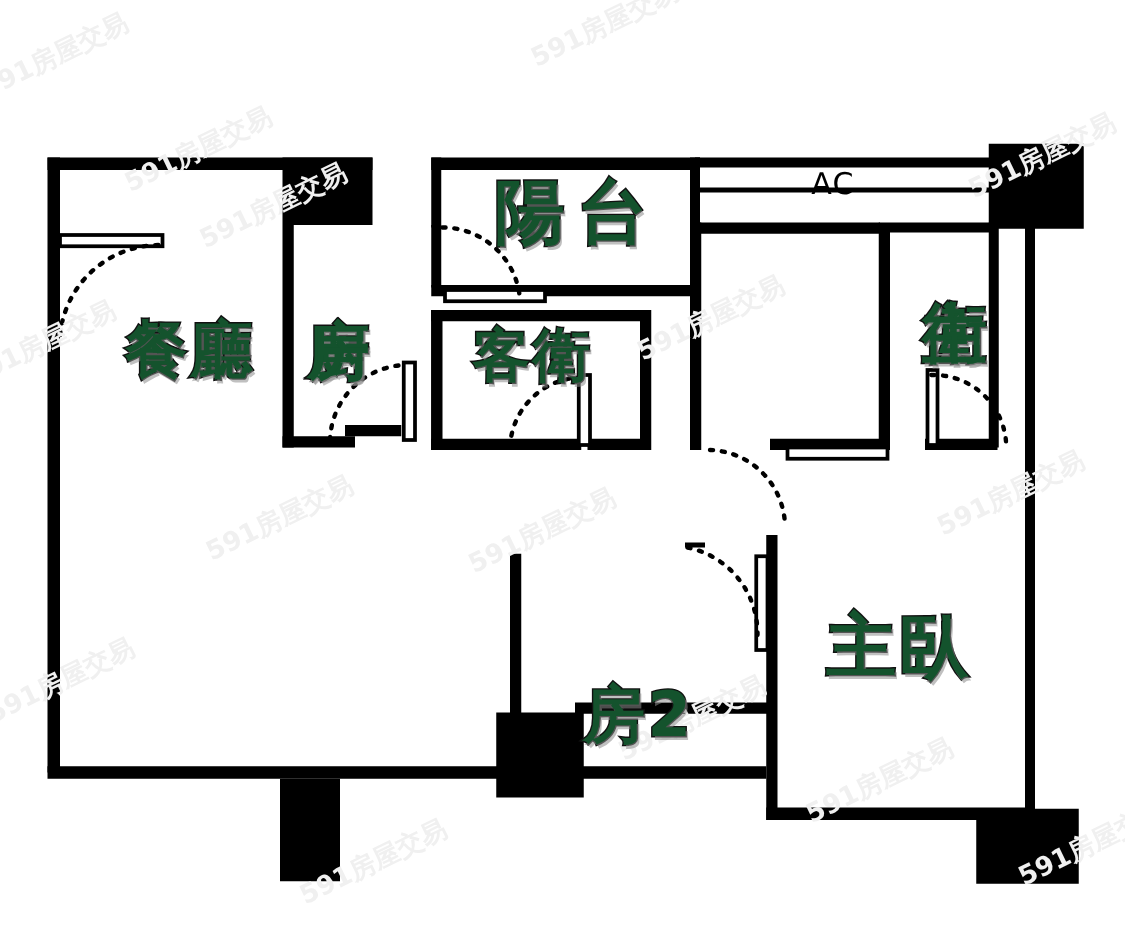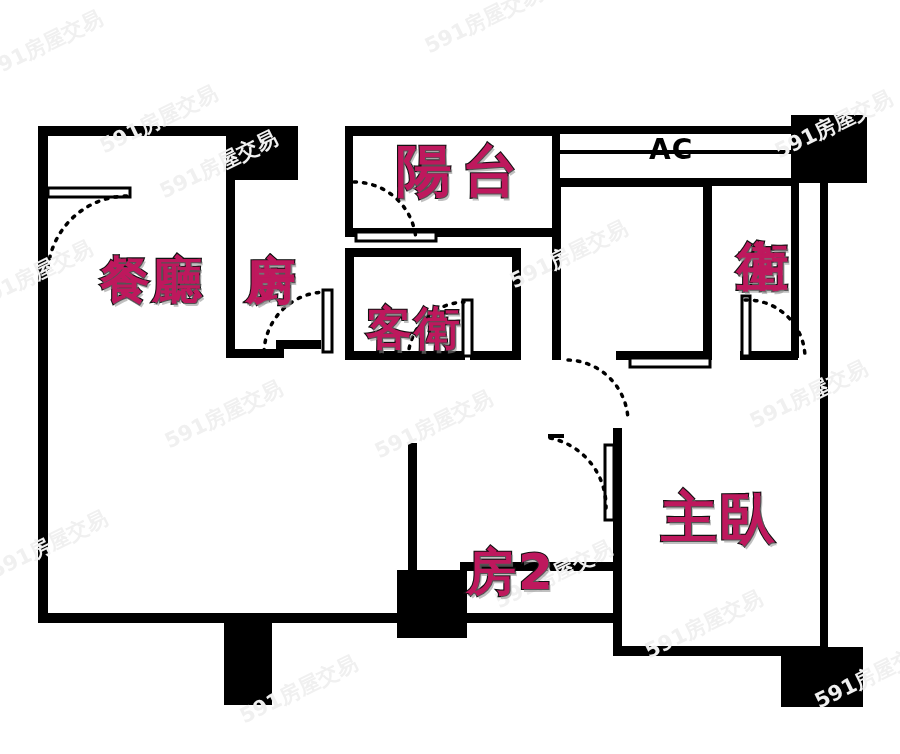--- a/index.html
+++ b/index.html
@@ -35,36 +35,36 @@
     transform-origin: left top;
     user-select: none;
     pointer-events: none;
     letter-spacing: 0px;
   }
   .room-label {
     position: absolute;
     white-space: nowrap;
     font-family: "DejaVu Sans", "Liberation Sans", sans-serif;
     font-weight: 700;
-    color: #be185d;
+    color: #14532d;
     -webkit-text-stroke: 2.2px #111111;
     paint-order: stroke fill;
     text-shadow: 2px 3px 0 rgba(140,140,140,0.55);
     pointer-events: none;
     line-height: 1.0;
   }
   .room-label.cjk {
     font-size: 50px;
     letter-spacing: 2px;
   }
   .ac-label {
     position: absolute;
     font-family: "DejaVu Sans", "Liberation Sans", sans-serif;
-    font-size: 28px;
-    font-weight: 700;
+    font-size: 24px;
+    font-weight: 400;
     color: #000000;
     letter-spacing: 1px;
     white-space: nowrap;
     text-align: center;
   }
 </style>
 </head>
 <body>
 
 <div id="plan">
@@ -177,21 +177,21 @@
   <div class="wm" style="left:640px; top:640px;">591房屋交易</div>
   <div class="wm" style="left:810px; top:690px;">591房屋交易</div>
   <div class="wm" style="left:95px; top:135px;">591房屋交易</div>
 
   <div class="room-label cjk" style="left:100px; top:255px;font-family:Liberation Serif, serif;">餐廳</div>
 
   <div class="room-label cjk" style="left:246px; top:212px; writing-mode:vertical-rl; text-orientation:upright; letter-spacing:0px;">廚房</div>
 
   <div class="room-label cjk" style="left:396px; top:143px; font-size:56px; letter-spacing:10px;">陽台</div>
 
-  <div class="room-label cjk" style="left:366px; top:261px; font-size:46px;margin-top:44px;">客衛</div>
+  <div class="room-label cjk" style="left:378px; top:261px; font-size:46px;">客衛</div>
 
 
   <div class="room-label cjk" style="left:737px; top:196px; writing-mode:vertical-rl; text-orientation:upright; font-size:52px;">主衛</div>
 
 
   <div class="room-label cjk" style="left:466px; top:547px; font-size:50px;">房2</div>
 
   <div class="room-label cjk" style="left:661px; top:490px; font-size:56px;">主臥</div>
 
   <div class="ac-label" style="left:649px; top:133px;">AC</div>

